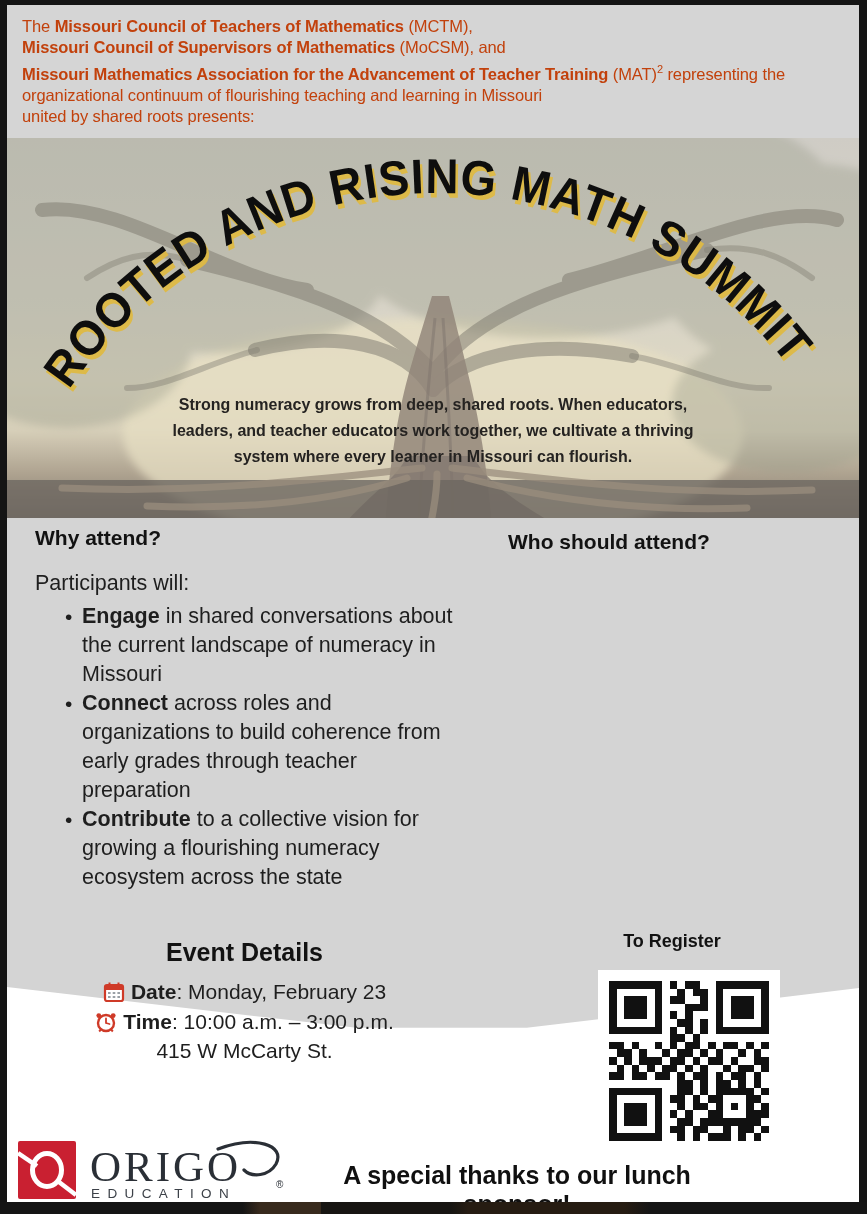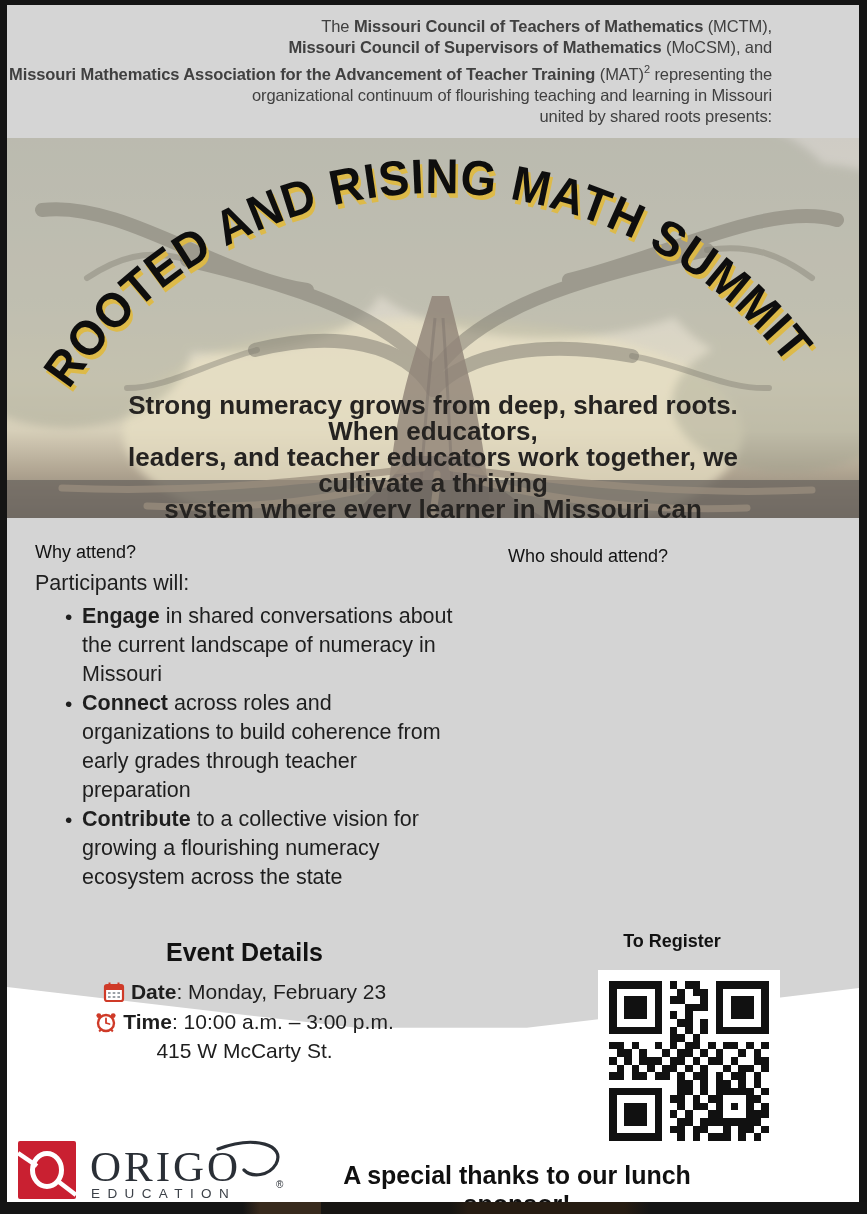--- a/index.html
+++ b/index.html
@@ -2,35 +2,35 @@
 <html><head>
 <meta charset="utf-8">
 <style>
   html,body{margin:0;padding:0;background:#333;}
   .page{position:relative;width:867px;height:1214px;background:#141414;
         font-family:"Liberation Sans",sans-serif;color:#1b1b1b;overflow:hidden;}
   .inner{position:absolute;left:7px;top:5px;width:852px;height:1197px;background:#ffffff;overflow:hidden;}
 
   
   .top-band{position:absolute;left:0;top:0;width:852px;height:133px;background:#d5d5d5;}
-  .intro{position:absolute;left:2px;top:11px;font-size:16.5px;line-height:21.4px;color:#404040;white-space:nowrap;letter-spacing:-0.1px;text-align:right;}
+  .intro{position:absolute;left:15px;top:11px;font-size:16.5px;line-height:21.4px;color:#c2410c;white-space:nowrap;letter-spacing:-0.1px;}
   .intro b{font-weight:700;}
   .intro sup{font-size:11px;}
 
   
   .hero{position:absolute;left:0;top:133px;width:852px;height:385px;overflow:hidden;}
   .hero svg{position:absolute;left:0;top:0;}
   .hero-sub{position:absolute;left:116px;top:254px;width:620px;text-align:center;
-            font-weight:700;font-size:26px;line-height:26px;color:#252321;}
+            font-weight:700;font-size:16px;line-height:26px;color:#252321;}
 
   
   .gray-main{position:absolute;left:0;top:513px;width:852px;height:530px;background:#d4d4d4;
              clip-path:polygon(0 0,100% 0,100% 88.7%,61% 96.2%,41% 96.2%,0 88.5%);}
 
-  .h2{position:absolute;font-size:18px;font-weight:400;color:#121212;margin-top:16px;}
+  .h2{position:absolute;font-size:21px;font-weight:700;color:#121212;}
   .lead{position:absolute;left:28px;top:566px;font-size:21.5px;color:#1e1e1e;}
 
   ul.blist{list-style:none;margin:0;padding:0;position:absolute;}
   ul.blist li{position:relative;padding-left:28px;}
   ul.blist li::before{content:"•";position:absolute;left:11px;top:0;font-size:21px;}
 
   .why-list{left:47px;top:597px;width:408px;font-size:21.5px;line-height:29px;color:#1e1e1e;}
   .why-list b{font-weight:700;}
   .who-list{left:502px;top:588px;width:290px;font-size:21.5px;line-height:28.5px;font-weight:700;color:#141414;}
   .who-list li{padding-left:26px;}

